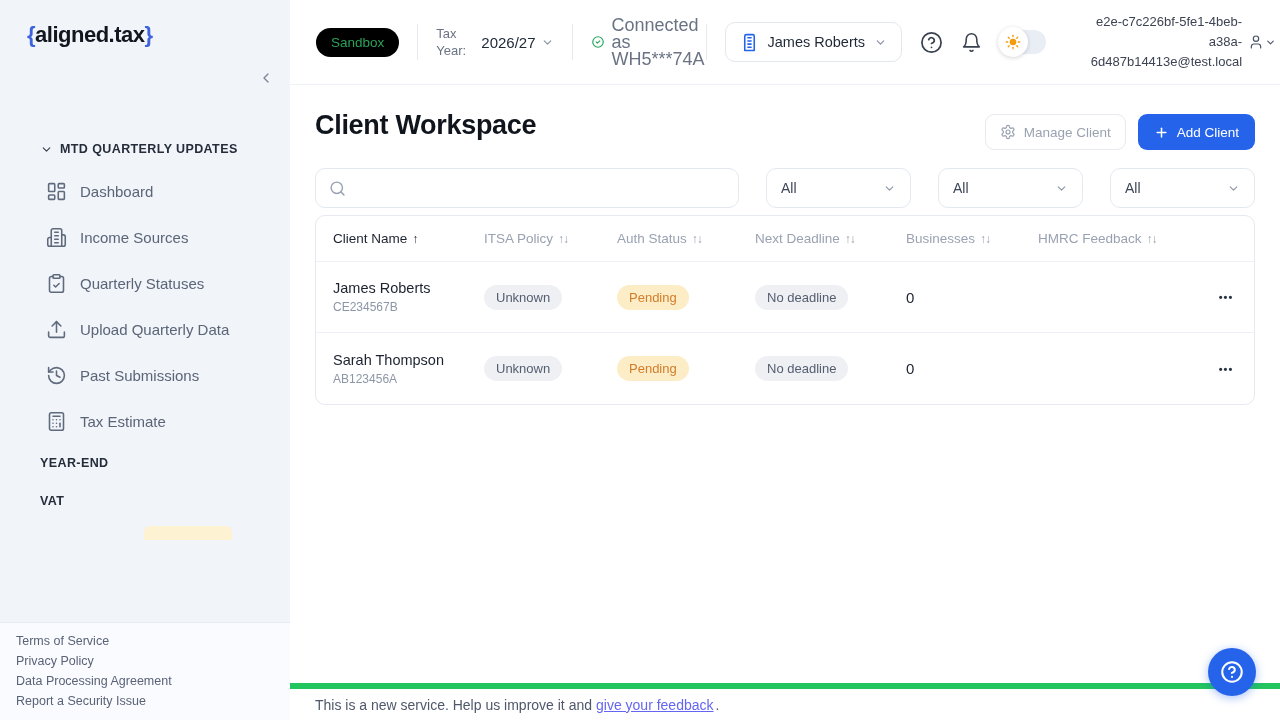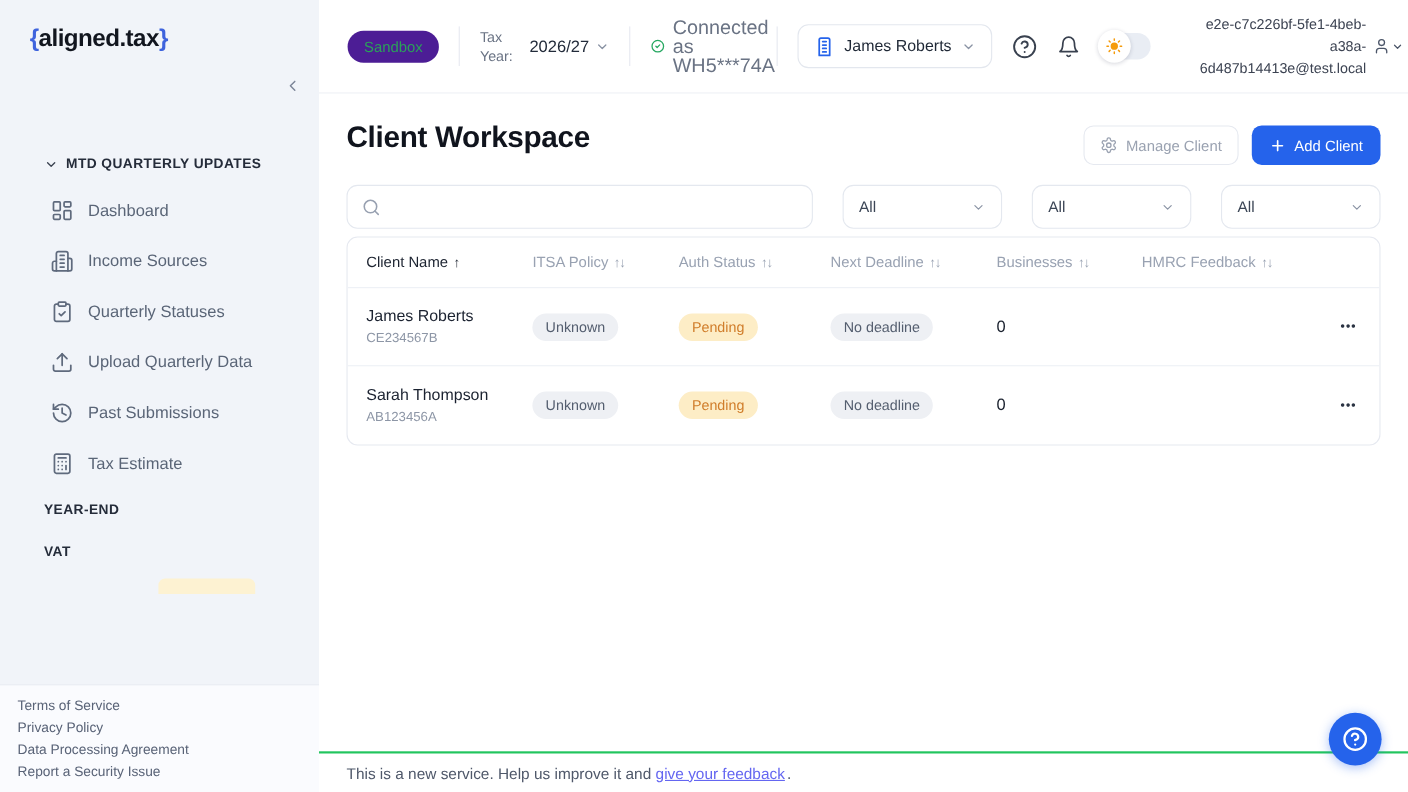--- a/index.html
+++ b/index.html
@@ -25,21 +25,21 @@
   .soon-badge { margin-left:10px; background:#fcf0cb; color:#c2410c; font-size:10px; font-weight:700; letter-spacing:0.3px; padding:4px 8px; border-radius:6px; white-space:nowrap; }
   .partial-item { display:flex; align-items:flex-start; gap:13px; height:16px; padding-left:46px; overflow:hidden; margin-top:4px; }
   .partial-item .ico { color:#8a94a6; }
   .partial-badge { width:88px; height:20px; background:#fdf2d2; border-radius:6px; margin-left:64px; margin-top:2px; }
   .sidebar-footer { position:absolute; left:0; right:0; bottom:0; background:#fafbfe; border-top:1px solid #e8ebf2; padding:8px 16px 9px; }
   .flink { display:block; font-size:12.5px; color:#596377; line-height:20px; text-decoration:none; cursor:pointer; }
 
   
   .main { flex:1; position:relative; height:720px; background:#fff; overflow:hidden; }
   .topbar { height:85px; display:flex; align-items:center; padding:0 24px 0 26px; border-bottom:1px solid #eef1f6; gap:18px; }
-  .sandbox-pill { background:#4c1d95; color:#2ba05a; font-size:13.5px; padding:7px 15px; border-radius:999px; white-space:nowrap; }
+  .sandbox-pill { background:#000000; color:#2ba05a; font-size:13.5px; padding:7px 15px; border-radius:999px; white-space:nowrap; }
   .vdiv { width:1px; height:36px; background:#e6e9f0; flex:0 0 auto; }
   .taxyear { display:flex; align-items:center; gap:8px; }
   .taxyear-label { color:#6a7384; font-size:13px; width:37px; line-height:17px; }
   .taxyear-val { display:flex; align-items:center; gap:5px; color:#222b3a; font-size:15px; cursor:pointer; }
   .chev-grey { color:#8a93a4; }
   .connected { display:flex; align-items:center; gap:7px; }
   .connected-txt { color:#6a7384; font-size:18px; line-height:17px; width:76px; }
   .conn-ico { color:#27a862; }
   .client-pill { display:flex; align-items:center; gap:9px; border:1px solid #e3e7ee; border-radius:10px; height:40px; padding:0 14px; background:#fff; cursor:pointer; }
   .client-pill .blabel { font-size:14.5px; color:#1f2836; font-weight:500; white-space:nowrap; }
@@ -74,21 +74,21 @@
   .trow { height:71px; border-bottom:1px solid #edf0f5; }
   .trow:last-child { border-bottom:none; }
   .cname { font-size:14.5px; color:#1b2230; font-weight:500; margin-bottom:4px; }
   .cid { font-size:12px; color:#8d96a6; }
   .badge { display:inline-block; padding:5px 12px; border-radius:999px; font-size:13px; }
   .badge-grey { background:#eef0f4; color:#545e6f; }
   .badge-yellow { background:#fdedc6; color:#d07d2a; }
   .bnum { font-size:15px; color:#1c2330; }
   .row-actions { text-align:center; color:#2a3342; font-size:11px; letter-spacing:1px; cursor:pointer; font-weight:700; }
 
-  .main-footer { position:absolute; left:0; right:0; bottom:0; height:37px; background:#fff; border-top:2px solid #22c55e; display:flex; align-items:center; padding:0 25px; font-size:14px; color:#4f586a; }
+  .main-footer { position:absolute; left:0; right:0; bottom:0; height:37px; background:#fff; border-top:6px solid #22c55e; display:flex; align-items:center; padding:0 25px; font-size:14px; color:#4f586a; }
   .feedback-link { color:#6466f1; text-decoration:underline; cursor:pointer; margin:0 2px 0 4px; }
   .fab { position:absolute; right:24px; bottom:24px; width:48px; height:48px; border-radius:50%; background:#2563eb; color:#fff; display:flex; align-items:center; justify-content:center; box-shadow:0 2px 10px rgba(37,99,235,0.4); cursor:pointer; border:none; }
 </style>
 </head>
 <body>
 
 <aside class="sidebar">
   <div class="logo-row">
     <span class="logo-brace">{</span><span class="logo-name">aligned.tax</span><span class="logo-brace">}</span>
   </div>

